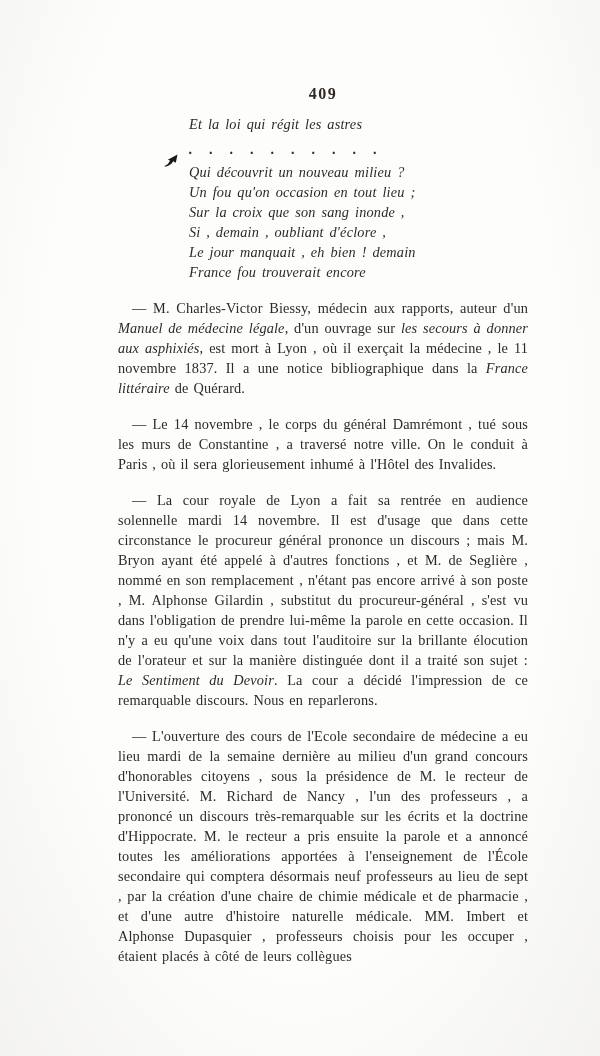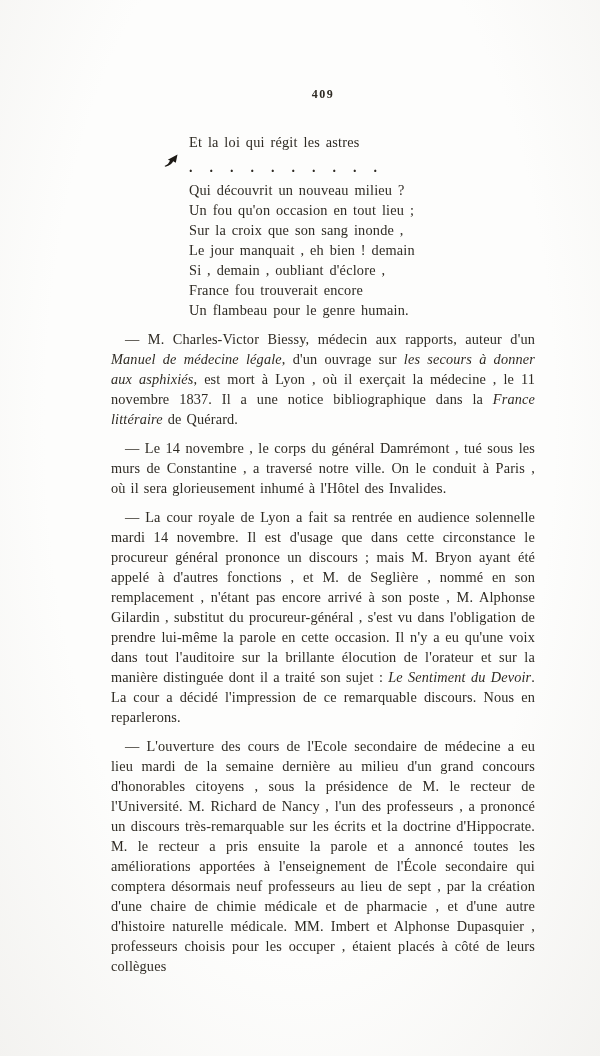--- a/index.html
+++ b/index.html
@@ -22,53 +22,54 @@
   }
   .text-block {
     position: absolute;
     left: 102px;
     top: 0;
     width: 442px;
   }
   .page-number {
     margin-top: 84px;
     text-align: center;
-    font-size: 12px;
+    font-size: 16px;
     line-height: 20px;
     letter-spacing: 1.5px;
     font-weight: bold;
   }
   .poem {
-    margin-top: 28px;
+    margin-top: 10px;
     padding-left: 87px;
     font-size: 14.3px;
     line-height: 20px;
     letter-spacing: 0.2px;
     word-spacing: 2px;
+    font-style: italic;
   }
   .poem-line { white-space: nowrap; }
   .dots-row {
     margin-top: 8px;
     margin-bottom: 4px;
     font-size: 14px;
     font-weight: bold;
     line-height: 16px;
     word-spacing: 12.5px;
     letter-spacing: 0.5px;
   }
   .body-text {
     margin-top: 4px;
     font-size: 14.3px;
     line-height: 20px;
     text-align: justify;
     letter-spacing: 0.15px;
     word-spacing: 1.2px;
   }
   .para {
-    margin: 9px;
+    margin: 16px;
     text-indent: 14px;
   }
   .it { font-style: italic; }
   .ink-mark {
     position: absolute;
     left: 164px;
     top: 153px;
     width: 15px;
     height: 14px;
   }
@@ -85,24 +86,23 @@
   <div class="text-block">
 
     <div class="page-number">409</div>
 
     <div class="poem">
       <div class="poem-line">Et la loi qui régit les astres</div>
       <div class="dots-row">. . . . . . . . . .</div>
       <div class="poem-line">Qui découvrit un nouveau milieu ?</div>
       <div class="poem-line">Un fou qu'on occasion en tout lieu ;</div>
       <div class="poem-line">Sur la croix que son sang inonde ,</div>
+      <div class="poem-line">Si , demain , oubliant d'éclore ,</div>
       <div class="poem-line">Le jour manquait , eh bien ! demain</div>
-      <div class="poem-line">Si , demain , oubliant d'éclore ,</div>
       <div class="poem-line">France fou trouverait encore</div>
-      <div class="poem-line">Un flambeau pour le genre humain.</div>
     </div>
 
     <div class="body-text">
 
       <p class="para"><span>— M. Charles-Victor Biessy, médecin aux rapports, auteur d'un </span><span class="it">Manuel de médecine légale</span><span>, d'un ouvrage sur </span><span class="it">les secours à donner aux asphixiés</span><span>, est mort à Lyon , où il exerçait la médecine , le 11 novembre 1837. Il a une notice bibliographique dans la </span><span class="it">France littéraire</span><span> de Quérard.</span></p>
 
       <p class="para"><span>— Le 14 novembre , le corps du général Damrémont , tué sous les murs de Constantine , a traversé notre ville. On le conduit à Paris , où il sera glorieusement inhumé à l'Hôtel des Invalides.</span></p>
 
       <p class="para"><span>— La cour royale de Lyon a fait sa rentrée en audience solennelle mardi 14 novembre. Il est d'usage que dans cette circonstance le procureur général prononce un discours ; mais M. Bryon ayant été appelé à d'autres fonctions , et M. de Seglière , nommé en son remplacement , n'étant pas encore arrivé à son poste , M. Alphonse Gilardin , substitut du procureur-général , s'est vu dans l'obligation de prendre lui-même la parole en cette occasion. Il n'y a eu qu'une voix dans tout l'auditoire sur la brillante élocution de l'orateur et sur la manière distinguée dont il a traité son sujet : </span><span class="it">Le Sentiment du Devoir</span><span>. La cour a décidé l'impression de ce remarquable discours. Nous en reparlerons.</span></p>
 

